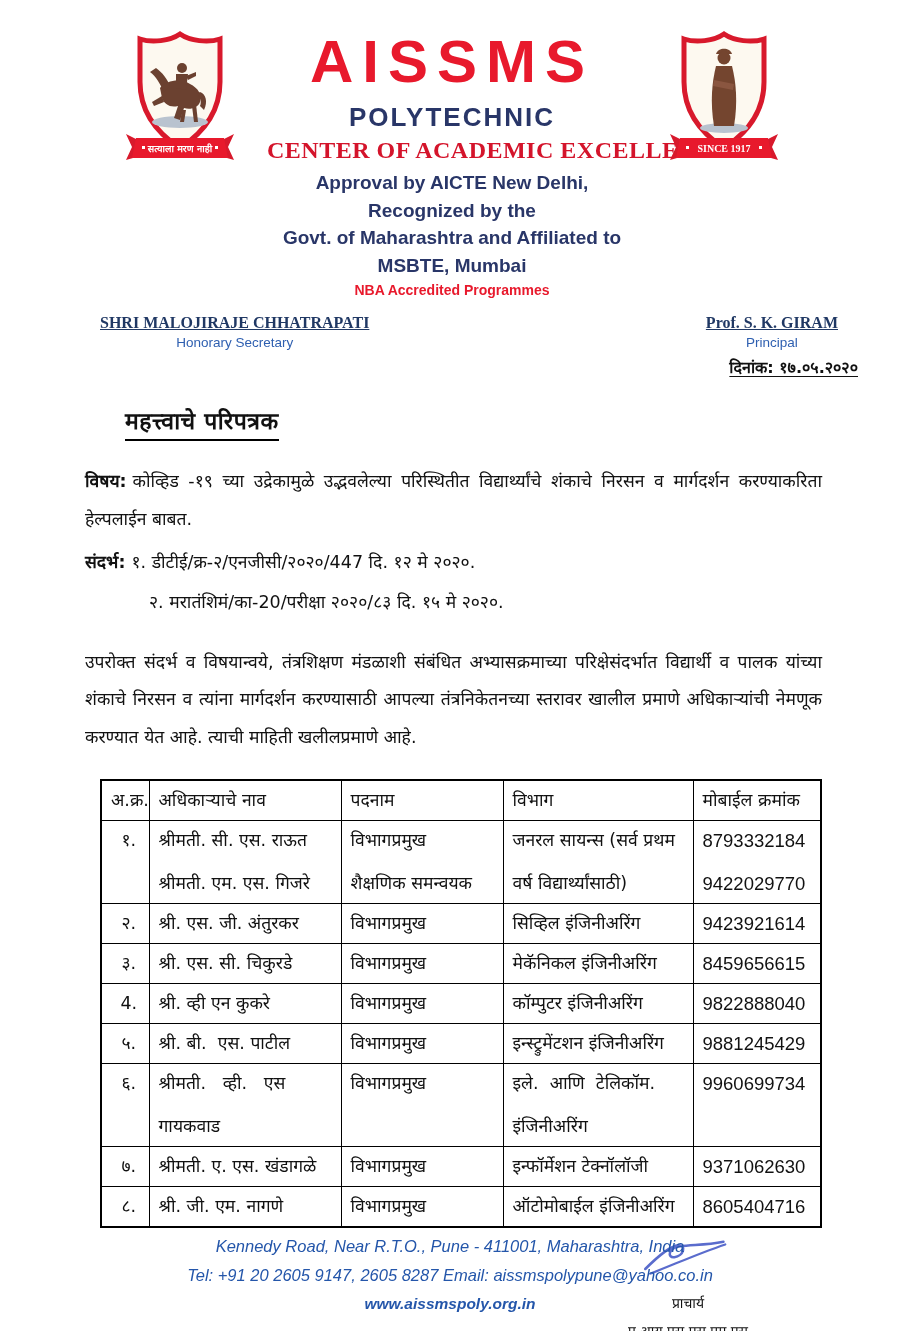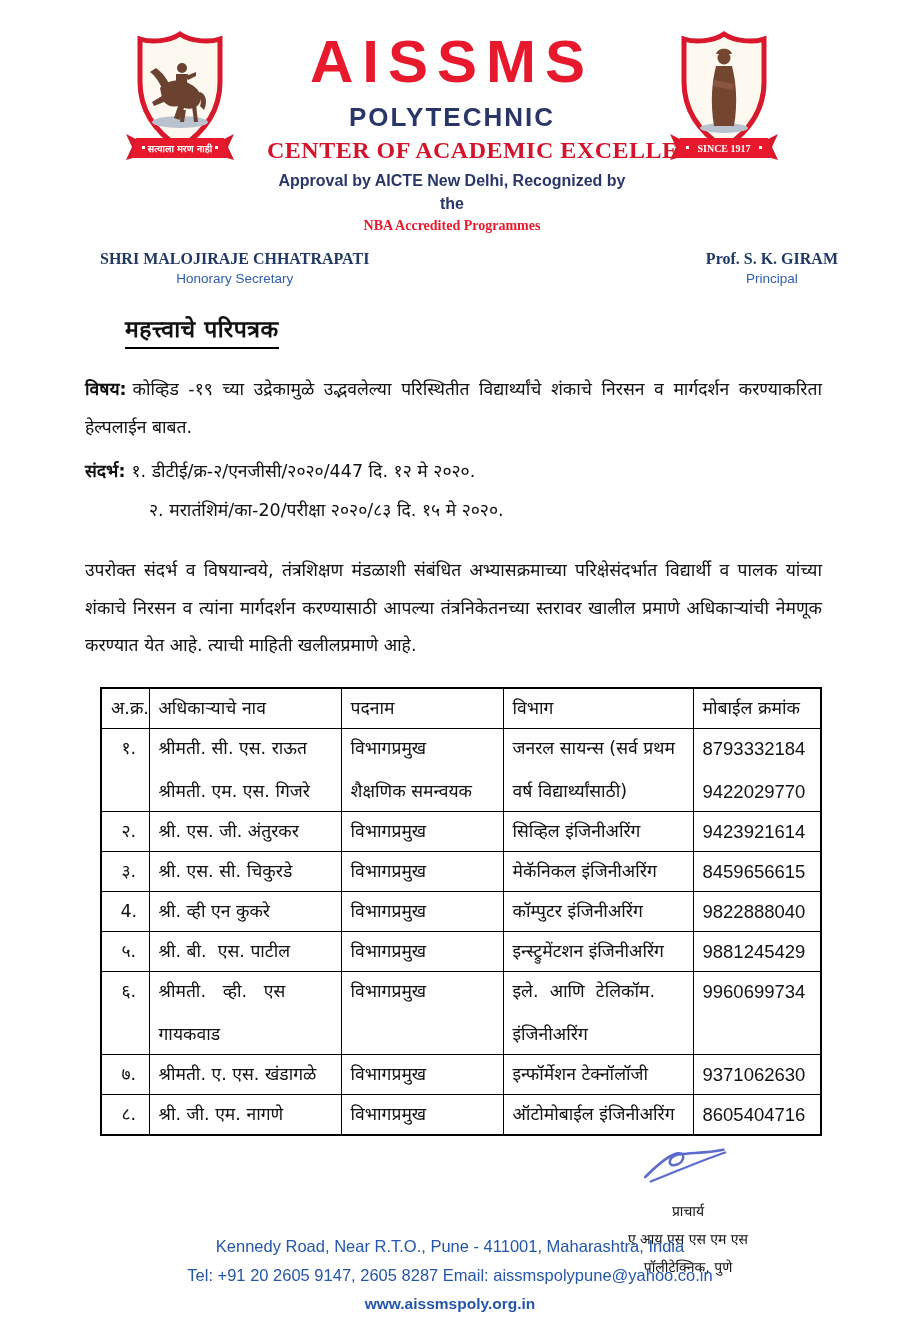--- a/index.html
+++ b/index.html
@@ -7,27 +7,27 @@
   .page{width:904px;height:1331px;background:#fff;color:#111;position:relative;overflow:hidden;}
 
   
   .header-row{display:flex;justify-content:center;align-items:flex-start;gap:20px;padding-top:24px;}
   .crest{width:134px;position:relative;flex:0 0 auto;}
   .crest svg{display:block;}
   .header-center{width:370px;text-align:center;padding-top:8px;}
   .org-title{font-family:Liberation Sans, sans-serif;font-size:60px;font-weight:800;letter-spacing:9px;color:#e8192c;line-height:1.0;}
   .institute-title{font-family:"Liberation Sans",sans-serif;font-size:26px;font-weight:800;letter-spacing:2px;color:#293668;margin-top:10px;}
   .tagline{font-family:"Liberation Serif",serif;font-size:24px;font-weight:700;color:#d4142b;margin-top:4px;letter-spacing:0.5px;white-space:nowrap;}
-  .approval{font-family:"Liberation Sans",sans-serif;font-size:16px;font-weight:700;color:#293668;line-height:1.45;margin-top:5px;}
-  .accreditation{font-family:Liberation Serif, serif;font-size:14px;font-weight:700;color:#e8192c;margin-top:3px;}
+  .approval{font-family:"Liberation Sans",sans-serif;font-size:19px;font-weight:700;color:#293668;line-height:1.45;margin-top:5px;}
+  .accreditation{font-family:Liberation Sans, sans-serif;font-size:14px;font-weight:700;color:#e8192c;margin-top:3px;}
 
   
   .officials-row{display:flex;justify-content:space-between;padding:16px 66px 0 100px;}
   .official{text-align:center;}
-  .official-name{font-family:"Liberation Serif",serif;font-weight:700;font-size:16px;color:#203864;}
+  .official-name{font-family:"Liberation Serif",serif;font-weight:700;font-size:16px;color:#203864;text-decoration:underline;}
   .official-title{font-family:"Liberation Sans",sans-serif;font-size:13.5px;color:#2e5fb0;margin-top:3px;}
   .date-line{text-align:right;padding-right:46px;margin-top:6px;font-weight:700;font-size:16px;text-decoration:underline;text-underline-offset:3px;}
 
   
   .heading-wrap{margin:26px 0 0 85px;}
   .heading{display:inline-block;font-size:23px;font-weight:700;border-bottom:2.5px solid #000;padding-bottom:3px;letter-spacing:0.5px;margin-left:40px;}
   .para{margin:22px 82px 0 85px;font-size:17.5px;line-height:2.15;}
   .justify{text-align:justify;}
   .para b{margin-right:6px;}
   .ref-line2{margin:2px 82px 0 149px;font-size:17.5px;line-height:2.15;}
@@ -38,21 +38,21 @@
   table.officers td:first-child,table.officers th:first-child{text-align:center;padding-left:9px;padding-right:2px;}
   td.mobile-cell{font-family:"Liberation Sans",sans-serif;font-size:18.5px;}
   .cell-line{white-space:pre-wrap;}
   .cell-line + .cell-line{margin-top:16px;}
 
   
   .signature-block{width:240px;margin:10px 96px 0 auto;text-align:center;font-size:14px;line-height:2.0;}
   .signature-scribble{margin:0 auto;}
 
   
-  .footer{position:absolute;left:0;right:4px;bottom:18px;text-align:center;color:#2456aa;font-family:"Liberation Sans",sans-serif;}
+  .footer{position:absolute;left:0;right:4px;bottom:18px;text-align:center;color:#2456aa;font-family:"Liberation Sans",sans-serif;font-style:italic;}
   .footer-address,.footer-contact{font-size:16.5px;line-height:1.8;}
   .footer-website{font-size:15.5px;font-weight:700;margin-top:4px;}
 </style>
 </head>
 <body>
 
 <div class="page">
 
   <div class="header-row">
 
@@ -85,20 +85,21 @@
         </g>
       </svg>
     </div>
 
     <div class="header-center">
       <div class="org-title">AISSMS</div>
       <div class="institute-title">POLYTECHNIC</div>
       <div class="tagline">CENTER OF ACADEMIC EXCELLENCE</div>
       <div class="approval">
         <div>Approval by AICTE New Delhi, Recognized by the</div>
+        <div>Govt. of Maharashtra and Affiliated to MSBTE, Mumbai</div>
       </div>
       <div class="accreditation">NBA Accredited Programmes</div>
     </div>
 
     <div class="crest">
       <svg viewBox="0 0 120 150" width="134" height="150">
         <path d="M60 10 C70 17 88 19 100 15 L100 58 C100 90 80 111 60 124 C40 111 20 90 20 58 L20 15 C32 19 50 17 60 10 Z" fill="#fdf9f0" stroke="#d8192c" stroke-width="5"></path>
         <ellipse cx="60" cy="104" rx="24" ry="5" fill="#b9c3cf"></ellipse>
         <g fill="#74452f">
           <path d="M52 30 C54 23 66 23 68 30 Z"></path>
@@ -121,20 +122,21 @@
   <div class="officials-row">
     <div class="official">
       <div class="official-name">SHRI MALOJIRAJE CHHATRAPATI</div>
       <div class="official-title">Honorary Secretary</div>
     </div>
     <div class="official">
       <div class="official-name">Prof. S. K. GIRAM</div>
       <div class="official-title">Principal</div>
     </div>
   </div>
+  <div class="date-line">दिनांक: १७.०५.२०२०</div>
 
   <div class="heading-wrap">
     <span class="heading">महत्त्वाचे परिपत्रक</span>
   </div>
 
   <p class="para justify"><b>विषय:</b><span>कोव्हिड -१९ च्या उद्रेकामुळे उद्भवलेल्या परिस्थितीत  विद्यार्थ्यांचे शंकाचे निरसन व मार्गदर्शन करण्याकरिता हेल्पलाईन बाबत.</span></p>
 
   <p class="para" style="margin-top:6px;"><b>संदर्भ:</b><span>१. डीटीई/क्र-२/एनजीसी/२०२०/447 दि. १२  मे  २०२०.</span></p>
   <div class="ref-line2">२. मरातंशिमं/का-20/परीक्षा २०२०/८३ दि. १५  मे  २०२०.</div>
 

